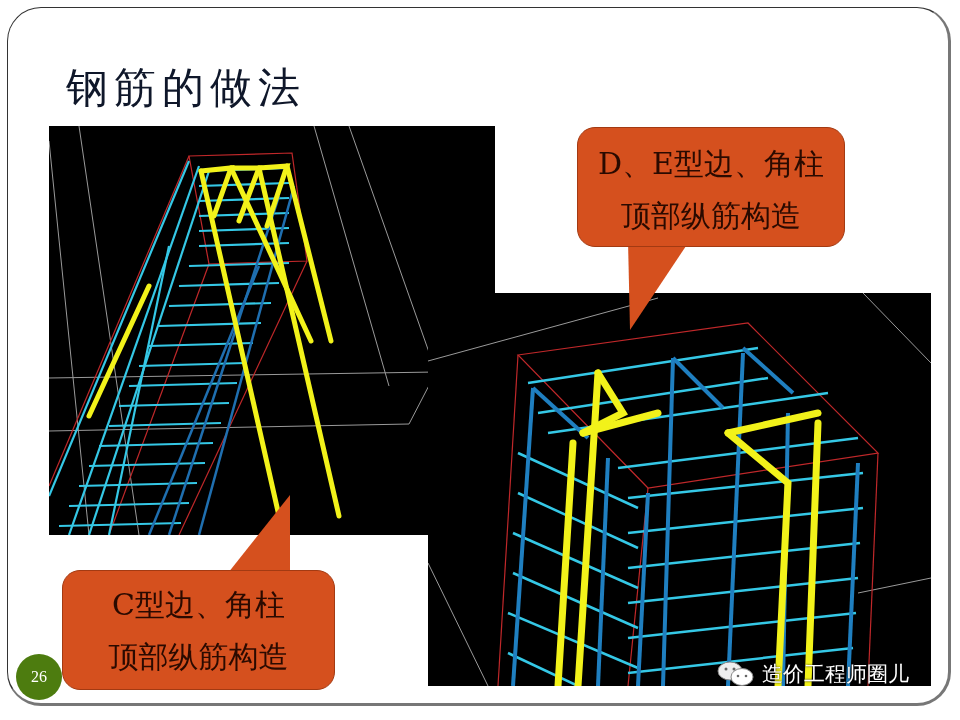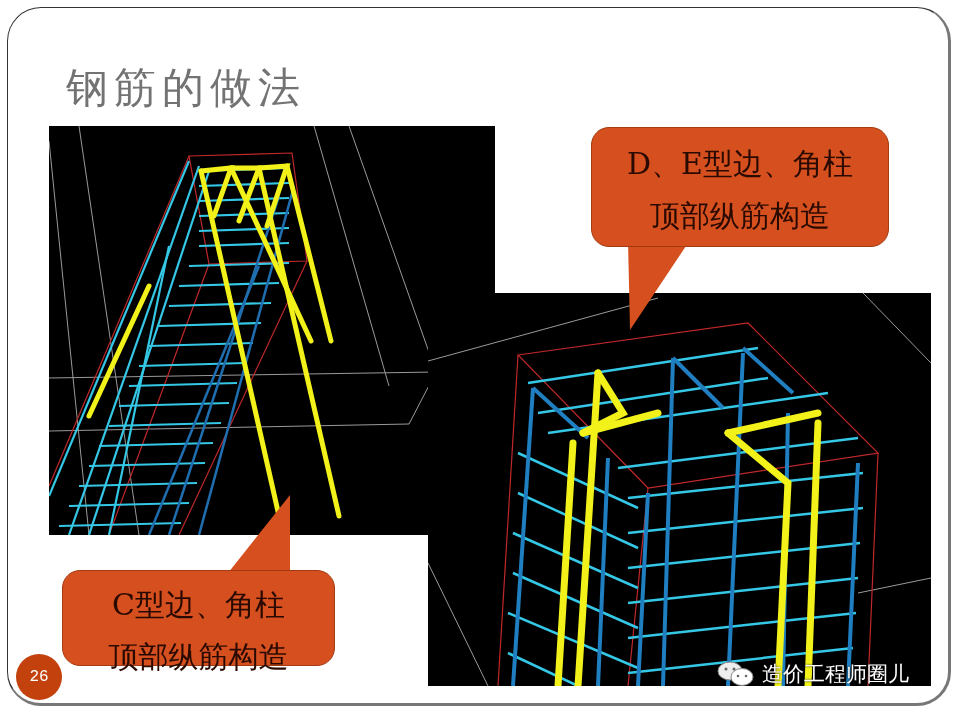--- a/index.html
+++ b/index.html
@@ -1,33 +1,33 @@
 <!DOCTYPE html>
 <html><head>
 <meta charset="utf-8">
 <style>
   html, body { margin:0; padding:0; }
   body { width:960px; height:720px; background:#ffffff; position:relative; overflow:hidden;
          font-family: "DejaVu Serif", "Liberation Serif", serif; }
   .frame { position:absolute; left:7px; top:7px; width:944px; height:699px;
            border:1px solid #333; border-right:3px solid #777; border-bottom:3px solid #777;
            border-radius:34px; box-sizing:border-box; background:#fff; }
-  .title { position:absolute; left:66px; top:60px; font-size:42px; letter-spacing:6px; color:#737373;
+  .title { position:absolute; left:66px; top:60px; font-size:42px; letter-spacing:6px; color:#0f172a;
            font-family:"DejaVu Serif", serif; }
   .img { position:absolute; background:#000; overflow:hidden; }
   .img svg { position:absolute; left:0; top:0; }
   #left-img { left:49px; top:126px; width:446px; height:409px; }
   #right-img { left:428px; top:293px; width:503px; height:393px; }
   .callout { position:absolute; background:#d5501e; border:1px solid #a33a12; border-radius:18px;
              color:#2a0a00; text-align:center; font-size:30px; line-height:52px; }
-  #callout-de { left:577px; top:127px; width:298px; height:120px; padding-top:10px; box-sizing:border-box;margin-left:14px; }
-  #callout-c { left:62px; top:570px; width:273px; height:96px; padding-top:8px; box-sizing:border-box; }
+  #callout-de { left:577px; top:127px; width:268px; height:120px; padding-top:10px; box-sizing:border-box; }
+  #callout-c { left:62px; top:570px; width:273px; height:120px; padding-top:8px; box-sizing:border-box; }
   .tail { position:absolute; }
   .page-num { position:absolute; left:16px; top:654px; width:46px; height:46px; border-radius:50%;
-              background:#c2410c; color:#fff; font-family:Liberation Mono, monospace; font-size:16px;
+              background:#4d7c0f; color:#fff; font-family:Liberation Serif, serif; font-size:16px;
               text-align:center; line-height:46px; }
   .watermark { position:absolute; left:716px; top:658px; height:30px; display:flex; align-items:flex-end;
                color:#fff; font-family:"DejaVu Sans", sans-serif; font-size:21px; text-shadow:0 0 2px #000; }
   .wm-icon { width:40px; height:28px; position:relative; margin-right:6px; }
 </style>
 </head>
 <body>
 
 <div class="frame"></div>
 

